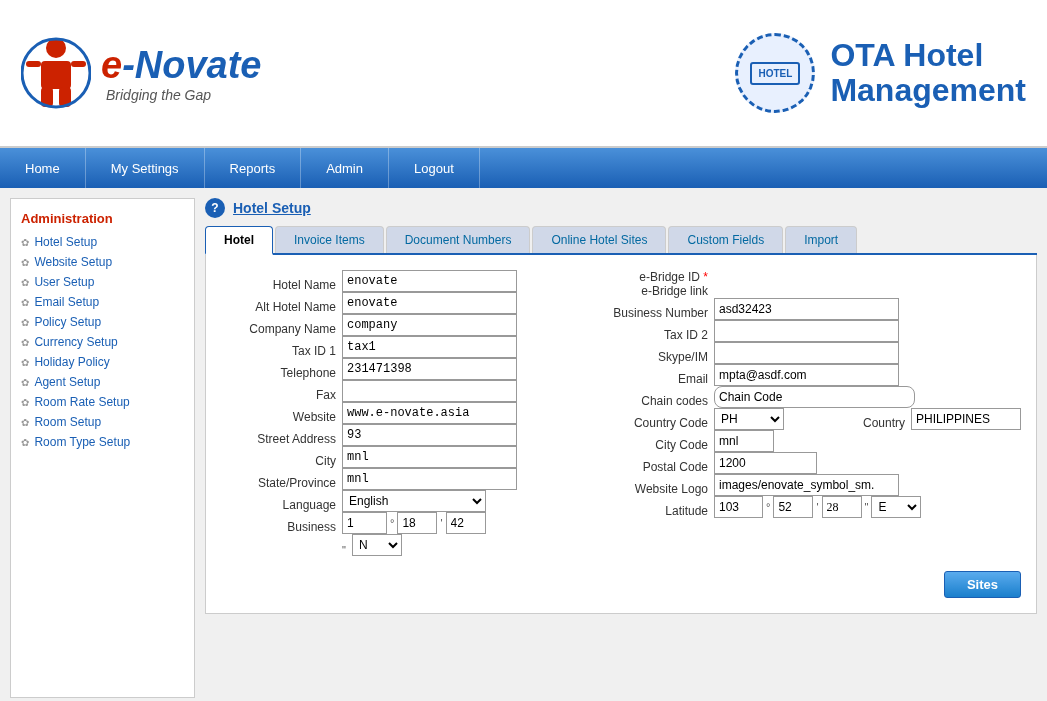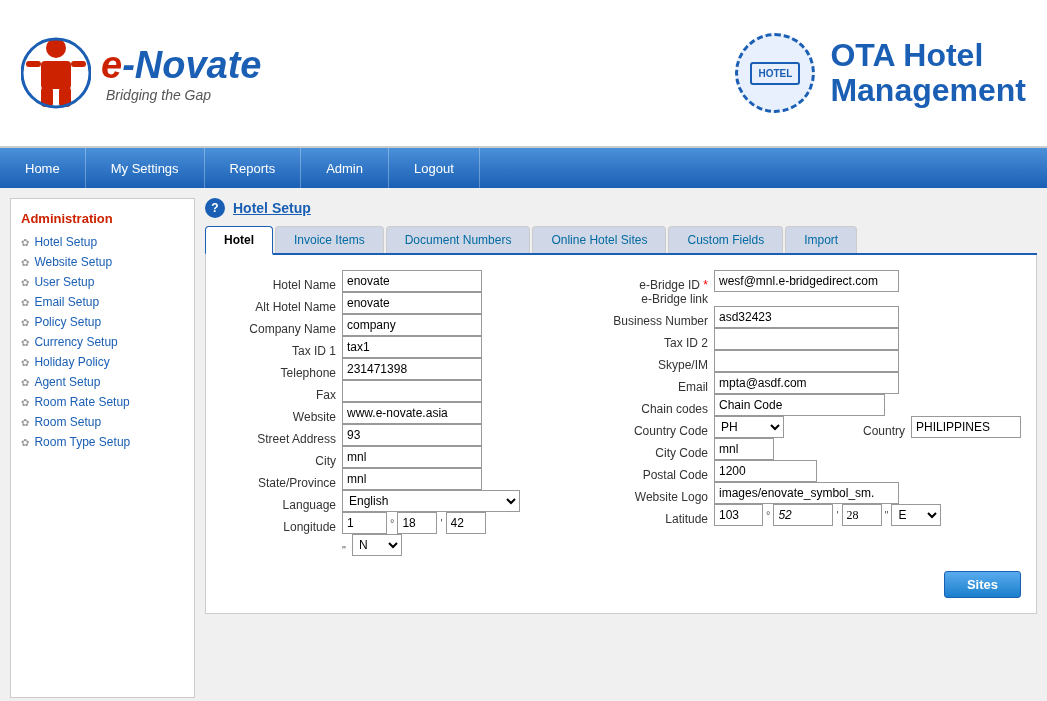--- a/index.html
+++ b/index.html
@@ -40,21 +40,21 @@
     
     .tabs { display: flex; border-bottom: 2px solid #1a5fb4; margin-bottom: 0; }
     .tab { padding: 6px 18px; border: 1px solid #ccc; border-bottom: none; background: #d0d8e8; color: #0369a1; cursor: pointer; font-size: 12px; margin-right: 2px; border-radius: 4px 4px 0 0; }
     .tab.active { background: white; border-color: #1a5fb4; color: #000; font-weight: bold; border-bottom: 2px solid white; margin-bottom: -2px; }
 
     
     .form-panel { background: white; border: 1px solid #ccc; border-top: none; padding: 15px; }
     .form-row { display: flex; align-items: flex-end; gap: 6px; margin-bottom: 0; }
     .form-label { width: 115px; min-width: 115px; text-align: right; color: #333; font-size: 12px; }
     .form-input { border: 1px solid #999; padding: 2px 4px; font-size: 12px; height: 22px; background: white; }
-    .form-input-wide { width: 140px; }
+    .form-input-wide { width: 175px; font-family: Liberation Mono, monospace; }
     .form-select { border: 1px solid #999; padding: 2px 2px; font-size: 12px; height: 22px; background: white; }
     .required { color: red; }
 
     .coord-group { display: flex; align-items: center; gap: 3px; }
     .coord-sep { font-size: 11px; color: #555; }
 
     .save-row { display: flex; justify-content: flex-end; margin-top: 15px; }
     .save-btn { background: linear-gradient(to bottom, #5aabee, #1a7fcc); color: white; border: 1px solid #1a5fb4; padding: 5px 22px; font-size: 13px; cursor: pointer; border-radius: 3px; font-weight: bold; }
   </style>
 </head>
@@ -216,27 +216,27 @@
             <input type="text" class="form-input form-input-wide" value="mnl" style="">
           </div>
 
           <div class="form-row">
             <span class="form-label">State/Province</span>
             <input type="text" class="form-input form-input-wide" value="mnl" style="">
           </div>
 
           <div class="form-row">
             <span class="form-label">Language</span>
-            <select class="form-select" style="width:178px;">
+            <select class="form-select" style="width:144px;">
               <option>English</option>
             </select>
           </div>
 
           <div class="form-row">
-            <span class="form-label">Longitude</span>
+            <span class="form-label">Business</span>
             <div class="coord-group">
               <input type="text" class="form-input" style="width: 45px;" value="1">
               <span class="coord-sep">°</span>
               <input type="text" class="form-input" style="width: 40px;" value="18">
               <span class="coord-sep">'</span>
               <input type="text" class="form-input" style="width: 40px;" value="42">
             </div>
           </div>
           <div class="form-row">
             <span class="form-label"></span>
@@ -245,21 +245,20 @@
               <option>N</option>
               <option>S</option>
             </select>
           </div>
         </div>
 
         <div>
 
           <div class="form-row">
             <span class="form-label">e-Bridge ID <span class="required">*</span></span>
-            <input type="text" class="form-input" style="width: 185px;" value="wesf@mnl.e-bridgedirect.com">
           </div>
 
           <div class="form-row">
             <span class="form-label">e-Bridge link</span>
           </div>
 
           <div class="form-row">
             <span class="form-label">Business Number</span>
             <input type="text" class="form-input" style="width: 185px;" value="asd32423">
           </div>
@@ -274,21 +273,21 @@
             <input type="text" class="form-input" style="width: 185px;">
           </div>
 
           <div class="form-row">
             <span class="form-label">Email</span>
             <input type="text" class="form-input" style="width: 185px;" value="mpta@asdf.com">
           </div>
 
           <div class="form-row">
             <span class="form-label">Chain codes</span>
-            <input type="text" class="form-input" style="width: 171px;" value="Chain Code">
+            <input type="text" class="form-input" style="width: 201px; border-radius: 8px;" value="Chain Code">
           </div>
 
           <div class="form-row">
             <span class="form-label">Country Code</span>
             <select class="form-select" style="width:70px;">
               <option>PH</option>
             </select>
             <span class="form-label" style="width:60px;">Country</span>
             <input type="text" class="form-input" style="width: 110px;" value="PHILIPPINES">
           </div>
@@ -306,21 +305,21 @@
           <div class="form-row">
             <span class="form-label">Website Logo</span>
             <input type="text" class="form-input" style="width: 185px;" value="images/enovate_symbol_sm.">
           </div>
 
           <div class="form-row">
             <span class="form-label">Latitude</span>
             <div class="coord-group">
               <input type="text" class="form-input" style="width: 49px;" value="103">
               <span class="coord-sep">°</span>
-              <input type="text" class="form-input" style="width: 60px; font-style: italic;" value="52">
+              <input type="text" class="form-input" style="width: 40px;" value="52">
               <span class="coord-sep">'</span>
               <input type="text" class="form-input" style="width: 40px; font-family: Liberation Serif, serif;" value="28">
               <span class="coord-sep">"</span>
               <select class="form-select" style="width:50px;">
                 <option>E</option>
                 <option>W</option>
               </select>
             </div>
           </div>
 

